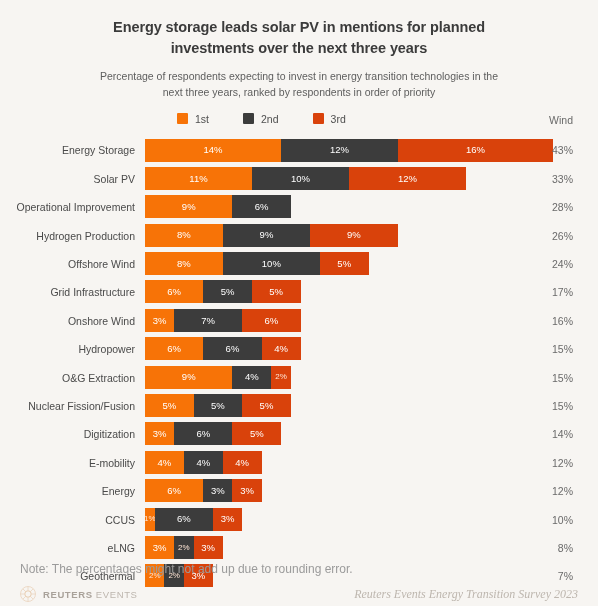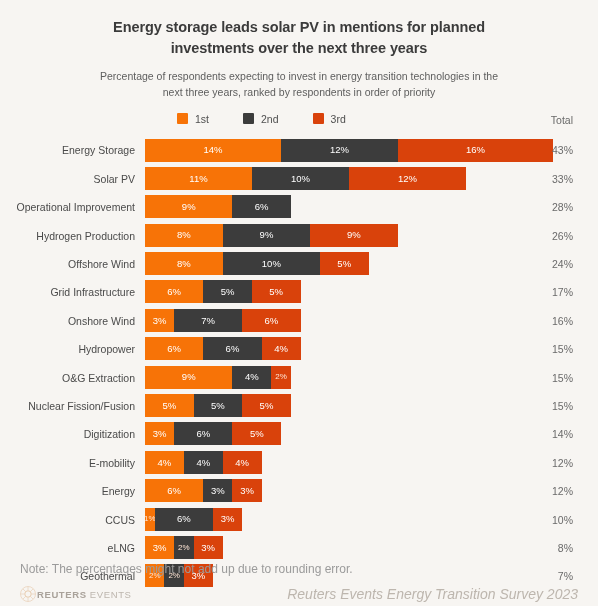--- a/index.html
+++ b/index.html
@@ -138,32 +138,33 @@
     padding-left: 4px;
     padding-top: 4px;
   }
   .footer-bottom {
     display: flex;
     align-items: center;
     justify-content: space-between;
     margin-top: 10px;
     padding: 0 4px;
   }
-  .brand { display: flex; align-items: center; gap: 1px; }
+  .brand { display: flex; align-items: center; gap: 7px; }
   .brand-mark { width: 16px; height: 16px; display: block; }
   .brand-text {
     font-size: 9.5px;
     letter-spacing: 0.6px;
     color: #bdb6ae;
   }
   .brand-text b { color: #a9a29a; font-weight: bold; }
   .source {
-    font-size: 14px;
+    font-size: 12px;
     font-style: italic;
     color: #bdb6ae;
+    font-family: Liberation Serif, serif;
   }
 </style>
 </head>
 <body>
 
 <div class="chart-wrap">
 
   <div class="header">
     <div class="title">Energy storage leads solar PV in mentions for planned investments over the next three years</div>
     <div class="subtitle">Percentage of respondents expecting to invest in energy transition technologies in the next three years, ranked by respondents in order of priority</div>
@@ -177,21 +178,21 @@
         </div>
         <div class="legend-item">
           <span class="legend-swatch" style="background: rgb(60, 60, 60);"></span>
           <span class="legend-label">2nd</span>
         </div>
         <div class="legend-item">
           <span class="legend-swatch" style="background: rgb(217, 66, 11);"></span>
           <span class="legend-label">3rd</span>
         </div>
       </div>
-    <div class="total-header">Total</div>
+    <div class="total-header">Wind</div>
   </div>
 
   <div class="plot" id="plot">
       <div class="row">
         <div class="cat-label">Energy Storage</div>
         <div class="bar">
           <div class="seg" style="width: 136.08px; background: rgb(247, 115, 7);">
             <span class="seg-label">14%</span>
           </div>
           <div class="seg" style="width: 116.64px; background: rgb(60, 60, 60);">

